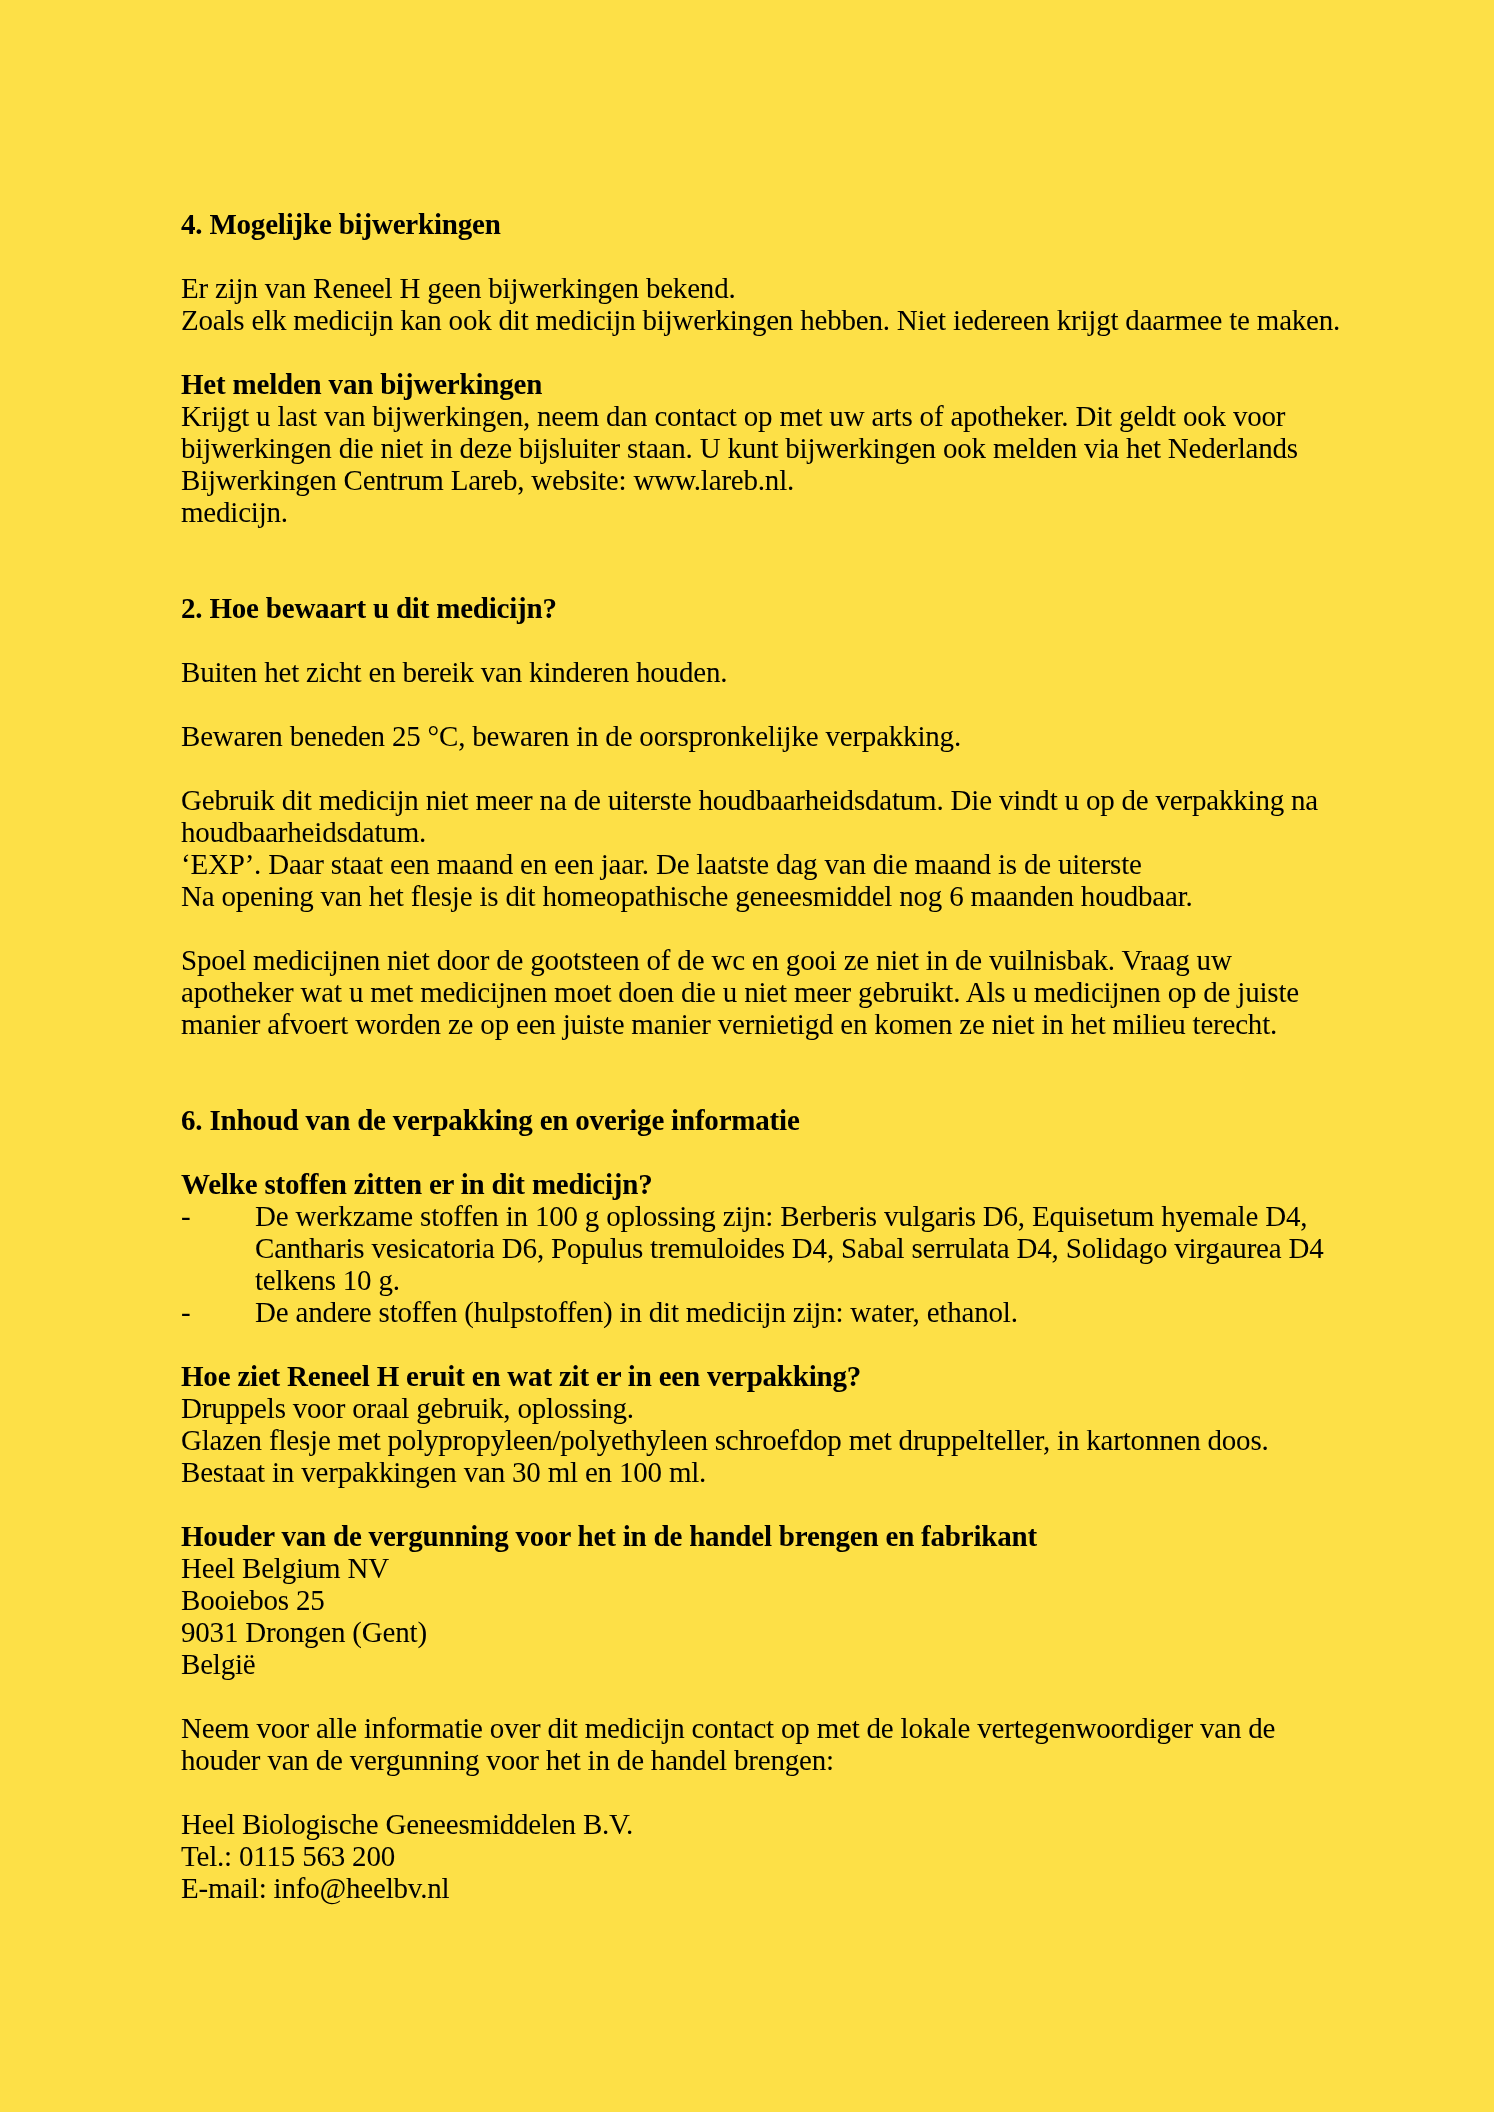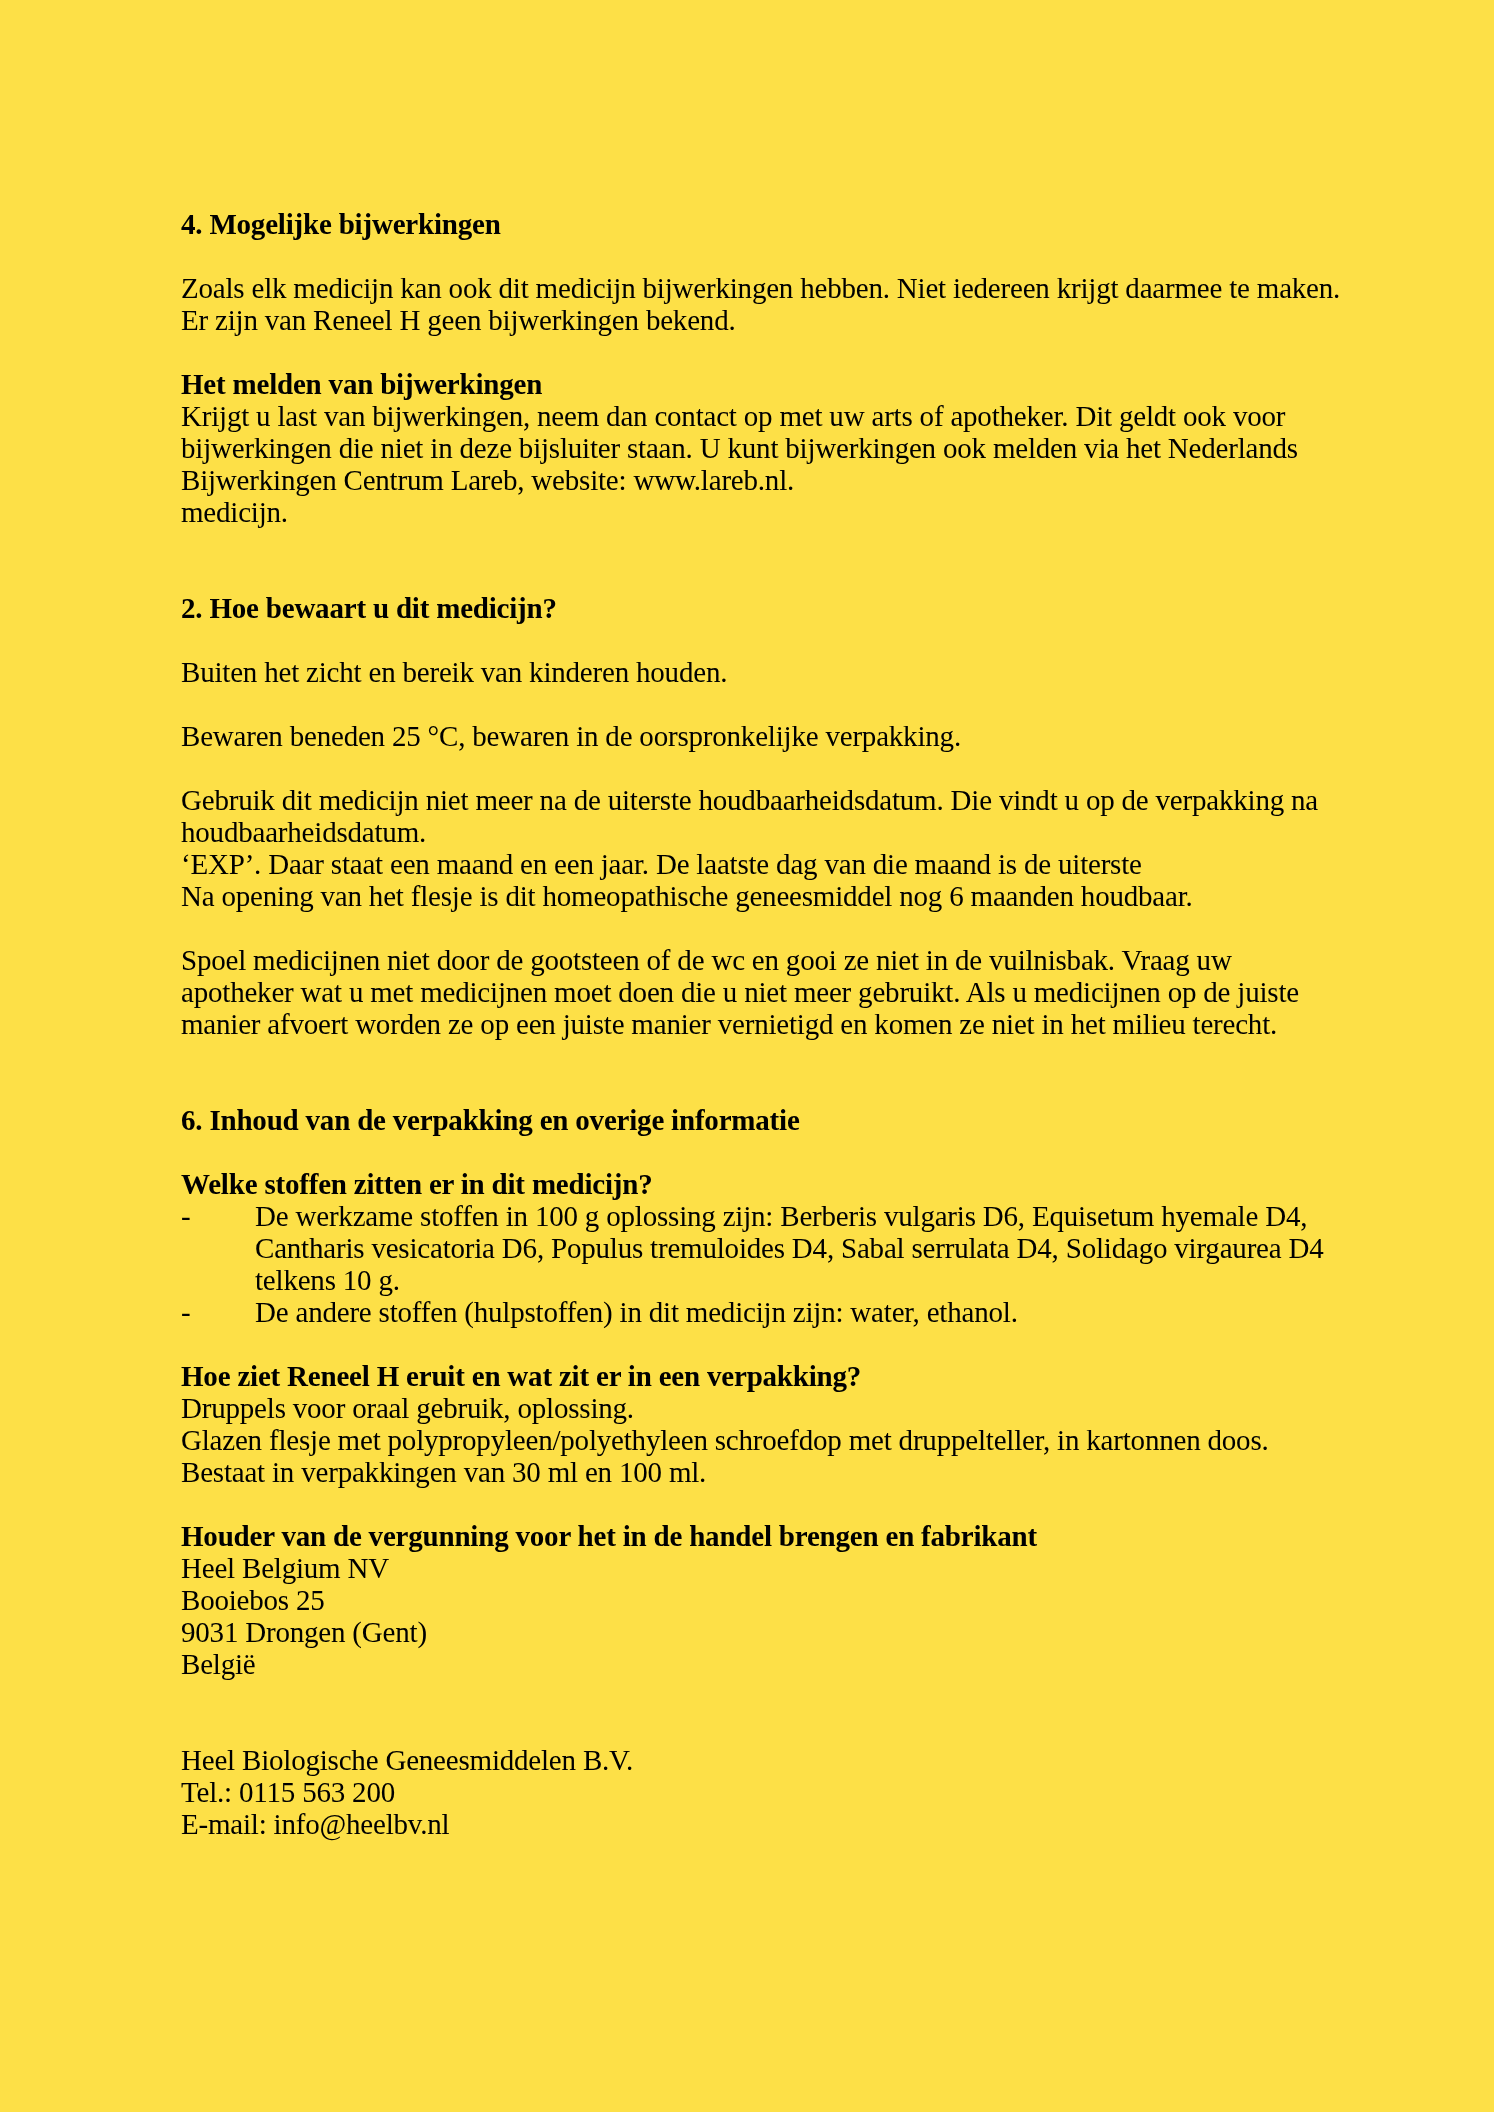--- a/index.html
+++ b/index.html
@@ -42,22 +42,22 @@
   .list-item .item-lines { flex: 1 1 auto; }
 </style>
 </head>
 <body>
 
 <div class="page">
   <div id="doc">
       <div class="heading">4. Mogelijke bijwerkingen</div>
       <div class="spacer" style="height: 32px;"></div>
       <div class="para">
+        <div class="line">Er zijn van Reneel H geen bijwerkingen bekend.</div>
         <div class="line">Zoals elk medicijn kan ook dit medicijn bijwerkingen hebben. Niet iedereen krijgt daarmee te maken.</div>
-        <div class="line">Er zijn van Reneel H geen bijwerkingen bekend.</div>
       </div>
       <div class="spacer" style="height: 32px;"></div>
       <div class="subheading">Het melden van bijwerkingen</div>
       <div class="para">
         <div class="line">Krijgt u last van bijwerkingen, neem dan contact op met uw arts of apotheker. Dit geldt ook voor</div>
         <div class="line">bijwerkingen die niet in deze bijsluiter staan. U kunt bijwerkingen ook melden via het Nederlands</div>
         <div class="line">Bijwerkingen Centrum Lareb, website: www.lareb.nl.</div>
       </div>
       <div class="para">
         <div class="line">medicijn.</div>
@@ -112,20 +112,24 @@
       </div>
       <div class="spacer" style="height: 32px;"></div>
       <div class="subheading">Houder van de vergunning voor het in de handel brengen en fabrikant</div>
       <div class="para">
         <div class="line">Heel Belgium NV</div>
         <div class="line">Booiebos 25</div>
         <div class="line">9031 Drongen (Gent)</div>
         <div class="line">België</div>
       </div>
       <div class="spacer" style="height: 32px;"></div>
+      <div class="para">
+        <div class="line">Neem voor alle informatie over dit medicijn contact op met de lokale vertegenwoordiger van de</div>
+        <div class="line">houder van de vergunning voor het in de handel brengen:</div>
+      </div>
       <div class="spacer" style="height: 32px;"></div>
       <div class="para">
         <div class="line">Heel Biologische Geneesmiddelen B.V.</div>
         <div class="line">Tel.: 0115 563 200</div>
         <div class="line">E-mail: info@heelbv.nl</div>
       </div>
     </div>
 </div>
 
 </body></html>

